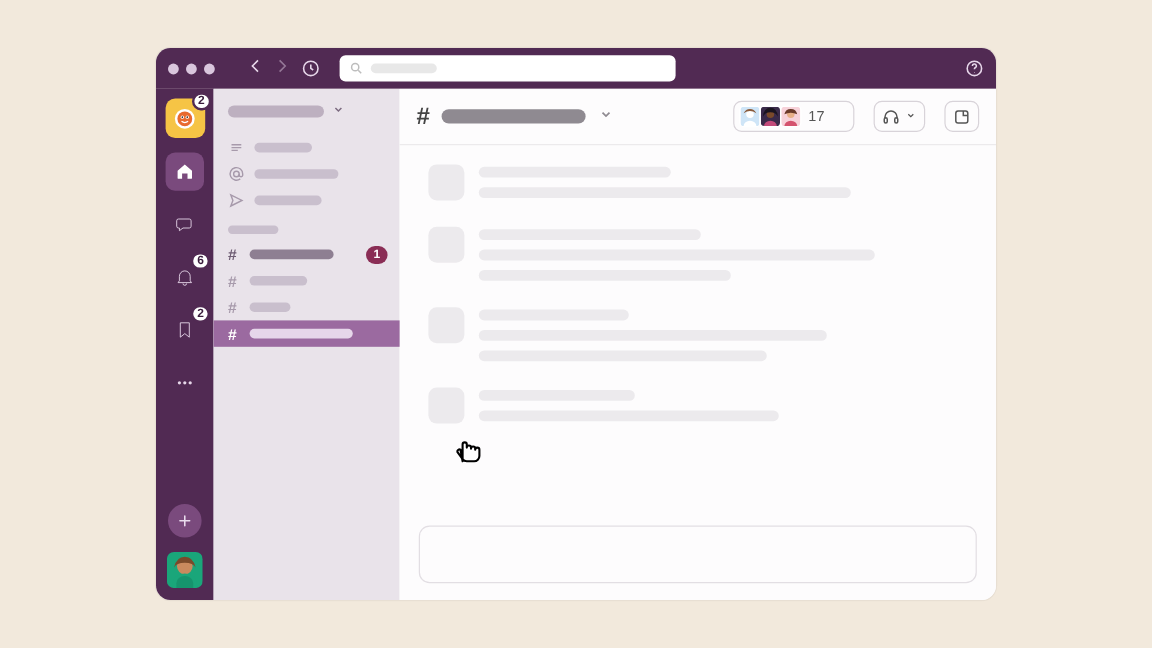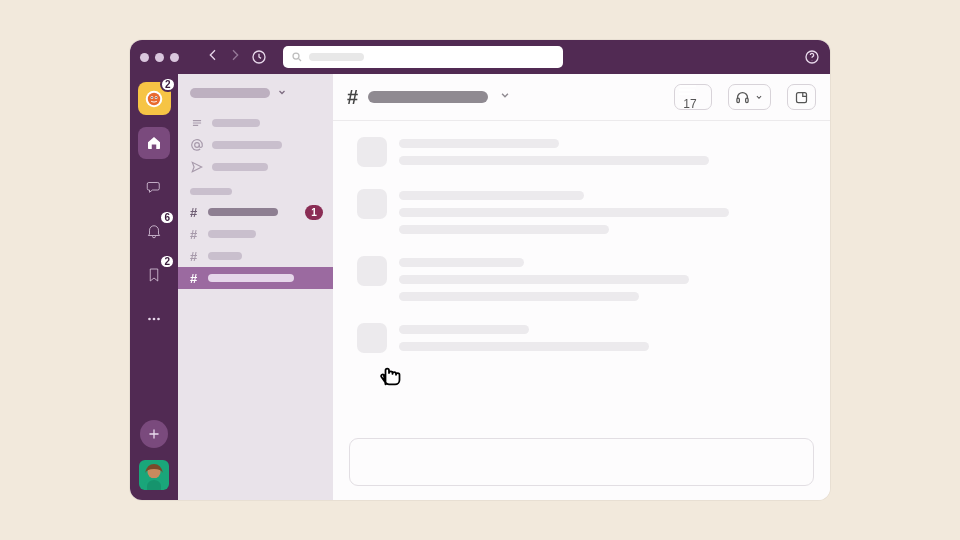--- a/index.html
+++ b/index.html
@@ -115,21 +115,21 @@
     height: 46px; display: flex; align-items: center; padding: 0 14px;
     gap: 10px;
   }
   .chan-title { display:flex; align-items:center; gap:10px; }
   .big-hash { font-size: 20px; font-weight:800; color:#444; }
   .chan-name-ph { height:12px; width:120px; background:#8f8a91; border-radius:6px; }
   .chan-caret svg { width:14px; height:14px; stroke:#8f8a91; fill:none; stroke-width:2.5; }
   .chan-header-spacer { flex:1; }
   .members {
     height:26px; border:1.5px solid #d8d3d9; border-radius:7px;
-    display:flex; align-items:center; padding:0 14px 0 4px; gap:2px;flex-direction:column;
+    display:flex; align-items:center; padding:0 24px 0 4px; gap:2px;
   }
   .member-av { width:18px; height:18px; border-radius:4px; margin-left:-3px; border:1.5px solid #fff; overflow:hidden; }
   .member-av:first-child { margin-left:0; }
   .member-count { font-size:12px; color:#555; margin-left:4px; font-weight:500; }
   .hdr-btn {
     height:26px; border:1.5px solid #d8d3d9; border-radius:7px;
     display:flex; align-items:center; padding:0 6px; gap:4px; margin-left:6px;
   }
   .hdr-btn svg { width:15px; height:15px; stroke:#555; fill:none; stroke-width:2; }
   .mini-caret svg { width:10px; height:10px; stroke:#555; fill:none; stroke-width:2.5; }

